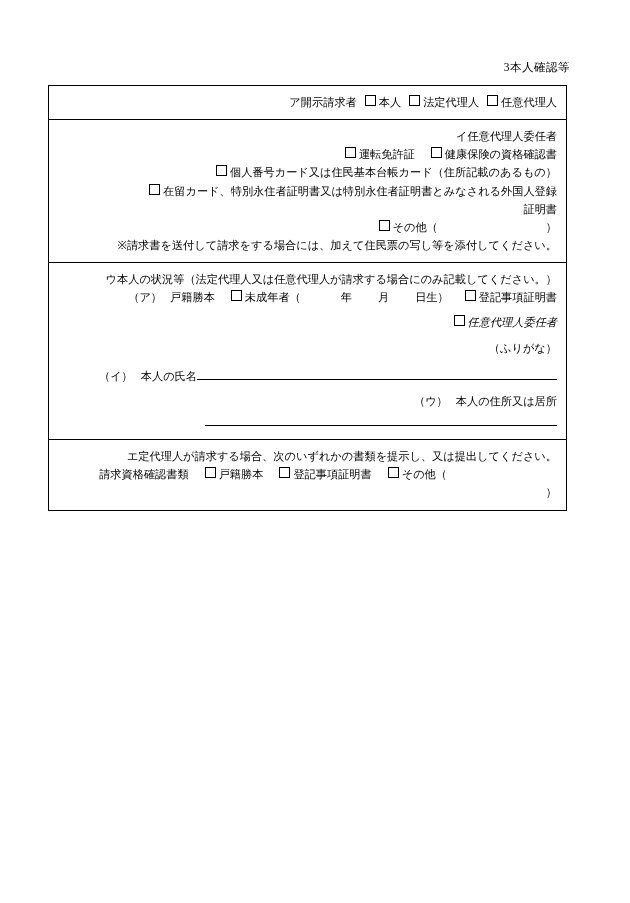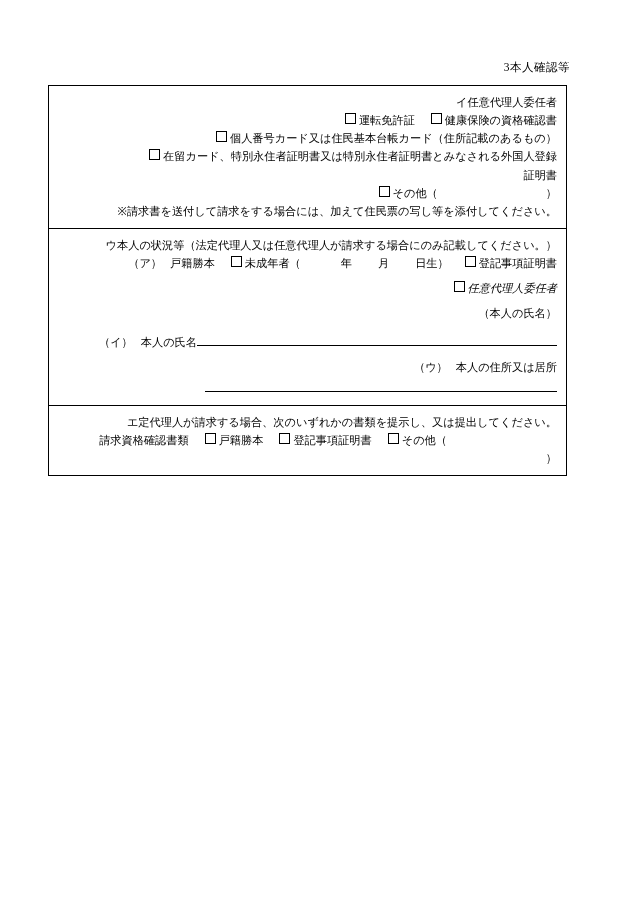--- a/index.html
+++ b/index.html
@@ -101,20 +101,25 @@
   <div class="section-heading">
     <span class="num">3</span><span>本人確認等</span>
   </div>
 
   <table class="form">
     <colgroup>
         <col style="width:518px">
       </colgroup>
     <tbody>
 
+      <tr>
+        <td>
+          <span class="row-label">ア</span><span>開示請求者</span><span class="sp-sm"></span><span class="cb"></span><span>本人</span><span class="sp-sm"></span><span class="cb"></span><span>法定代理人</span><span class="sp-sm"></span><span class="cb"></span><span>任意代理人</span>
+        </td>
+      </tr>
 
       <tr>
         <td>
           <span class="blk"><span class="row-label">イ</span><span>任意代理人委任者</span></span>
 
           <span class="blk indent1"><span class="cb"></span><span>運転免許証</span><span class="sp-md"></span><span class="cb"></span><span>健康保険の資格確認書</span></span>
 
           <span class="blk indent1"><span class="cb"></span><span>個人番号カード又は住民基本台帳カード（住所記載のあるもの）</span></span>
 
           <span class="blk indent1"><span class="cb"></span><span>在留カード、特別永住者証明書又は特別永住者証明書とみなされる外国人登録</span></span>
@@ -131,21 +136,21 @@
           <span class="blk hang"><span class="row-label">ウ</span><span>本人の状況等（法定代理人又は任意代理人が請求する場合にのみ記載してください。）</span></span>
 
           <span class="blk indent1"><span>（ア）</span><span class="sp-sm"></span><span>戸籍勝本</span><span class="sp-md"></span><span class="cb"></span><span>未成年者（</span><span class="gap-blank"></span><span>年</span><span class="sp-lg"></span><span>月</span><span class="sp-lg"></span><span>日生）</span><span class="sp-md"></span><span class="cb"></span><span>登記事項証明書</span></span>
 
           <span class="blk spacer-line"></span>
 
           <span class="blk indent4"><span class="sp-xl"></span><span class="sp-xl"></span><span class="cb"></span><span>任意代理人委任者</span></span>
 
           <span class="blk spacer-line"></span>
 
-          <span class="blk indent2">（本人の氏名）</span>
+          <span class="blk indent2">（ふりがな）</span>
 
           <span class="blk spacer-line"></span>
 
           <span class="blk indent1"><span>（イ）</span><span class="sp-sm"></span><span>本人の氏名</span><span class="underline line-u1"></span></span>
 
           <span class="blk spacer-line"></span>
 
           <span class="blk indent1"><span>（ウ）</span><span class="sp-sm"></span><span>本人の住所又は居所</span><span class="underline line-u2"></span></span>
         </td>
       </tr>

